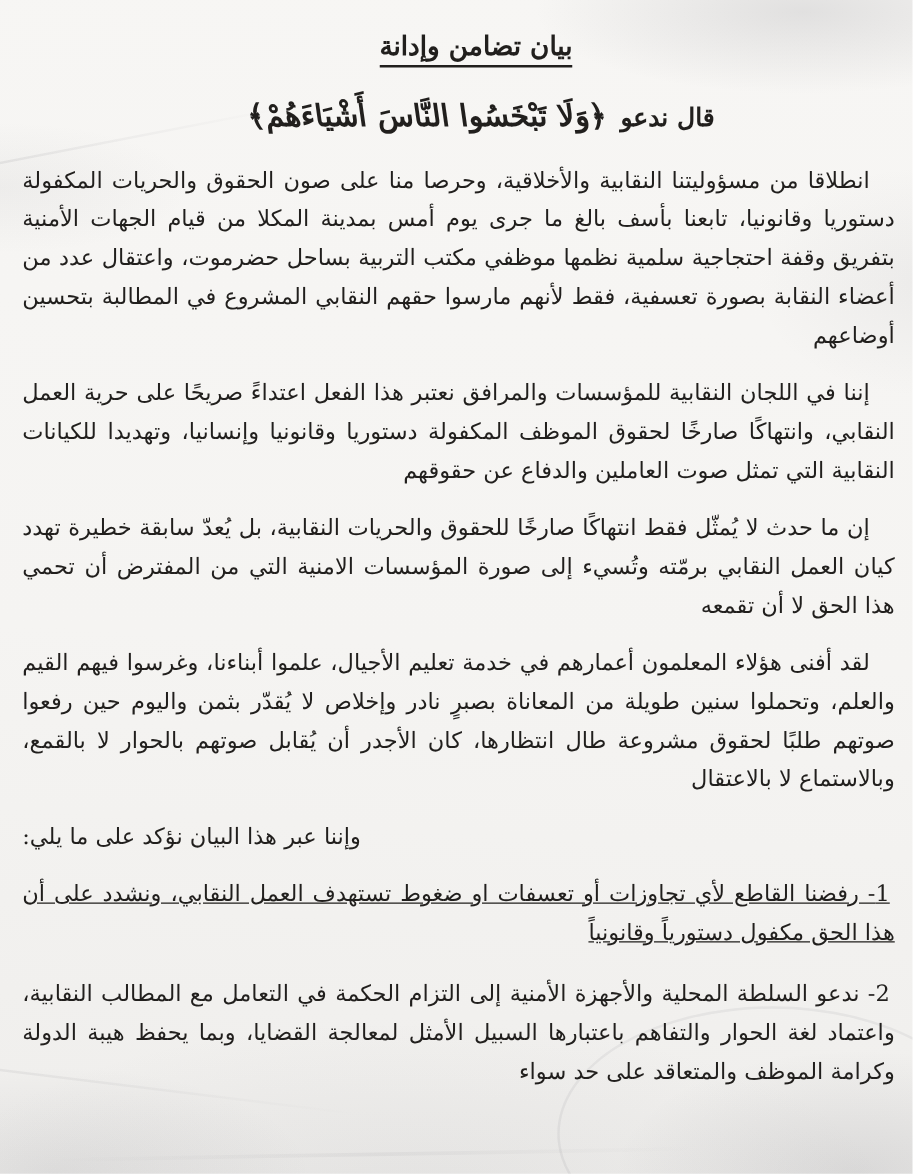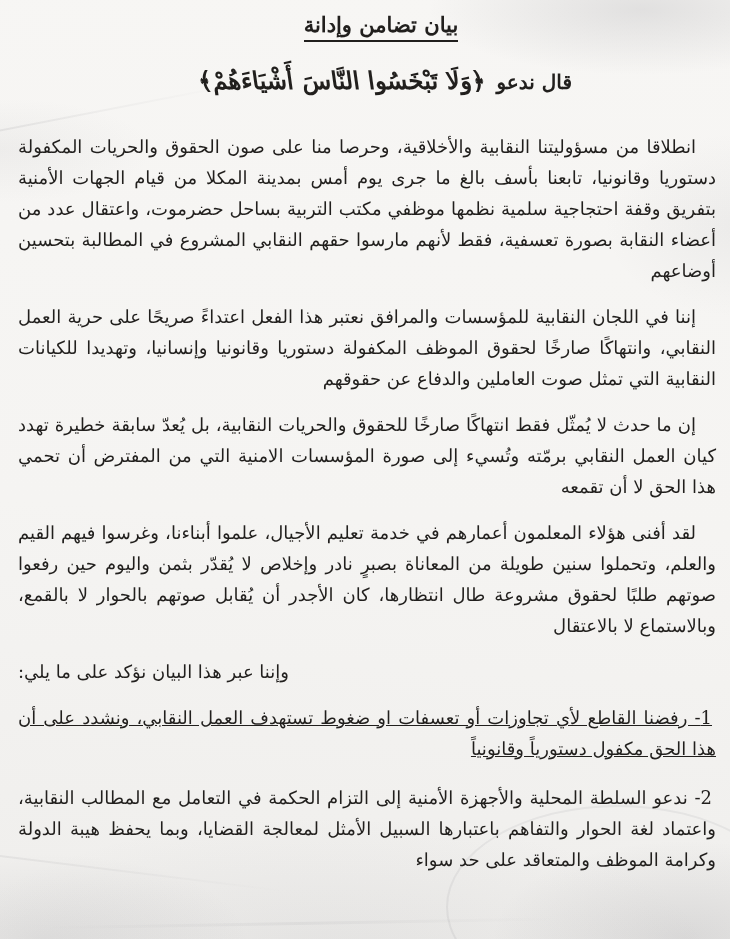--- a/index.html
+++ b/index.html
@@ -53,21 +53,21 @@
   }
   .crease-bottom-band {
     left: 40px; bottom: 14px; width: 520px; height: 3px;
     background: linear-gradient(90deg, rgba(70,70,80,0), rgba(70,70,80,0.06), rgba(70,70,80,0));
     transform: rotate(-1deg);
   }
 
   .content {
     position: absolute;
     inset: 0;
-    padding: 12px 14px 0 18px; 
+    padding: 24px 14px 0 18px; 
     box-sizing: border-box;
   }
 
   .title-wrap {
     text-align: center;
     transform: translateX(14px); 
   }
   .title-text {
     display: inline-block;
     font-size: 21px;
@@ -96,21 +96,21 @@
   }
 
   .body {
     margin: 0 0 15px 0;
     font-size: 18px;
     line-height: 31px;
     text-align: justify;
     text-justify: inter-word;
   }
   .para { text-indent: 20px; }
-  .para-first { margin-top: 36px; }
+  .para-first { margin-top: 22px; }
   .heading {
     font-weight: normal;
     text-indent: 12px;
     text-align: left;
   }
   .item { text-indent: 4px; }
   .item-1 { margin-bottom: 18px; text-decoration: underline; }
   .item-2 { margin-bottom: 0; }
 </style>
 </head>

